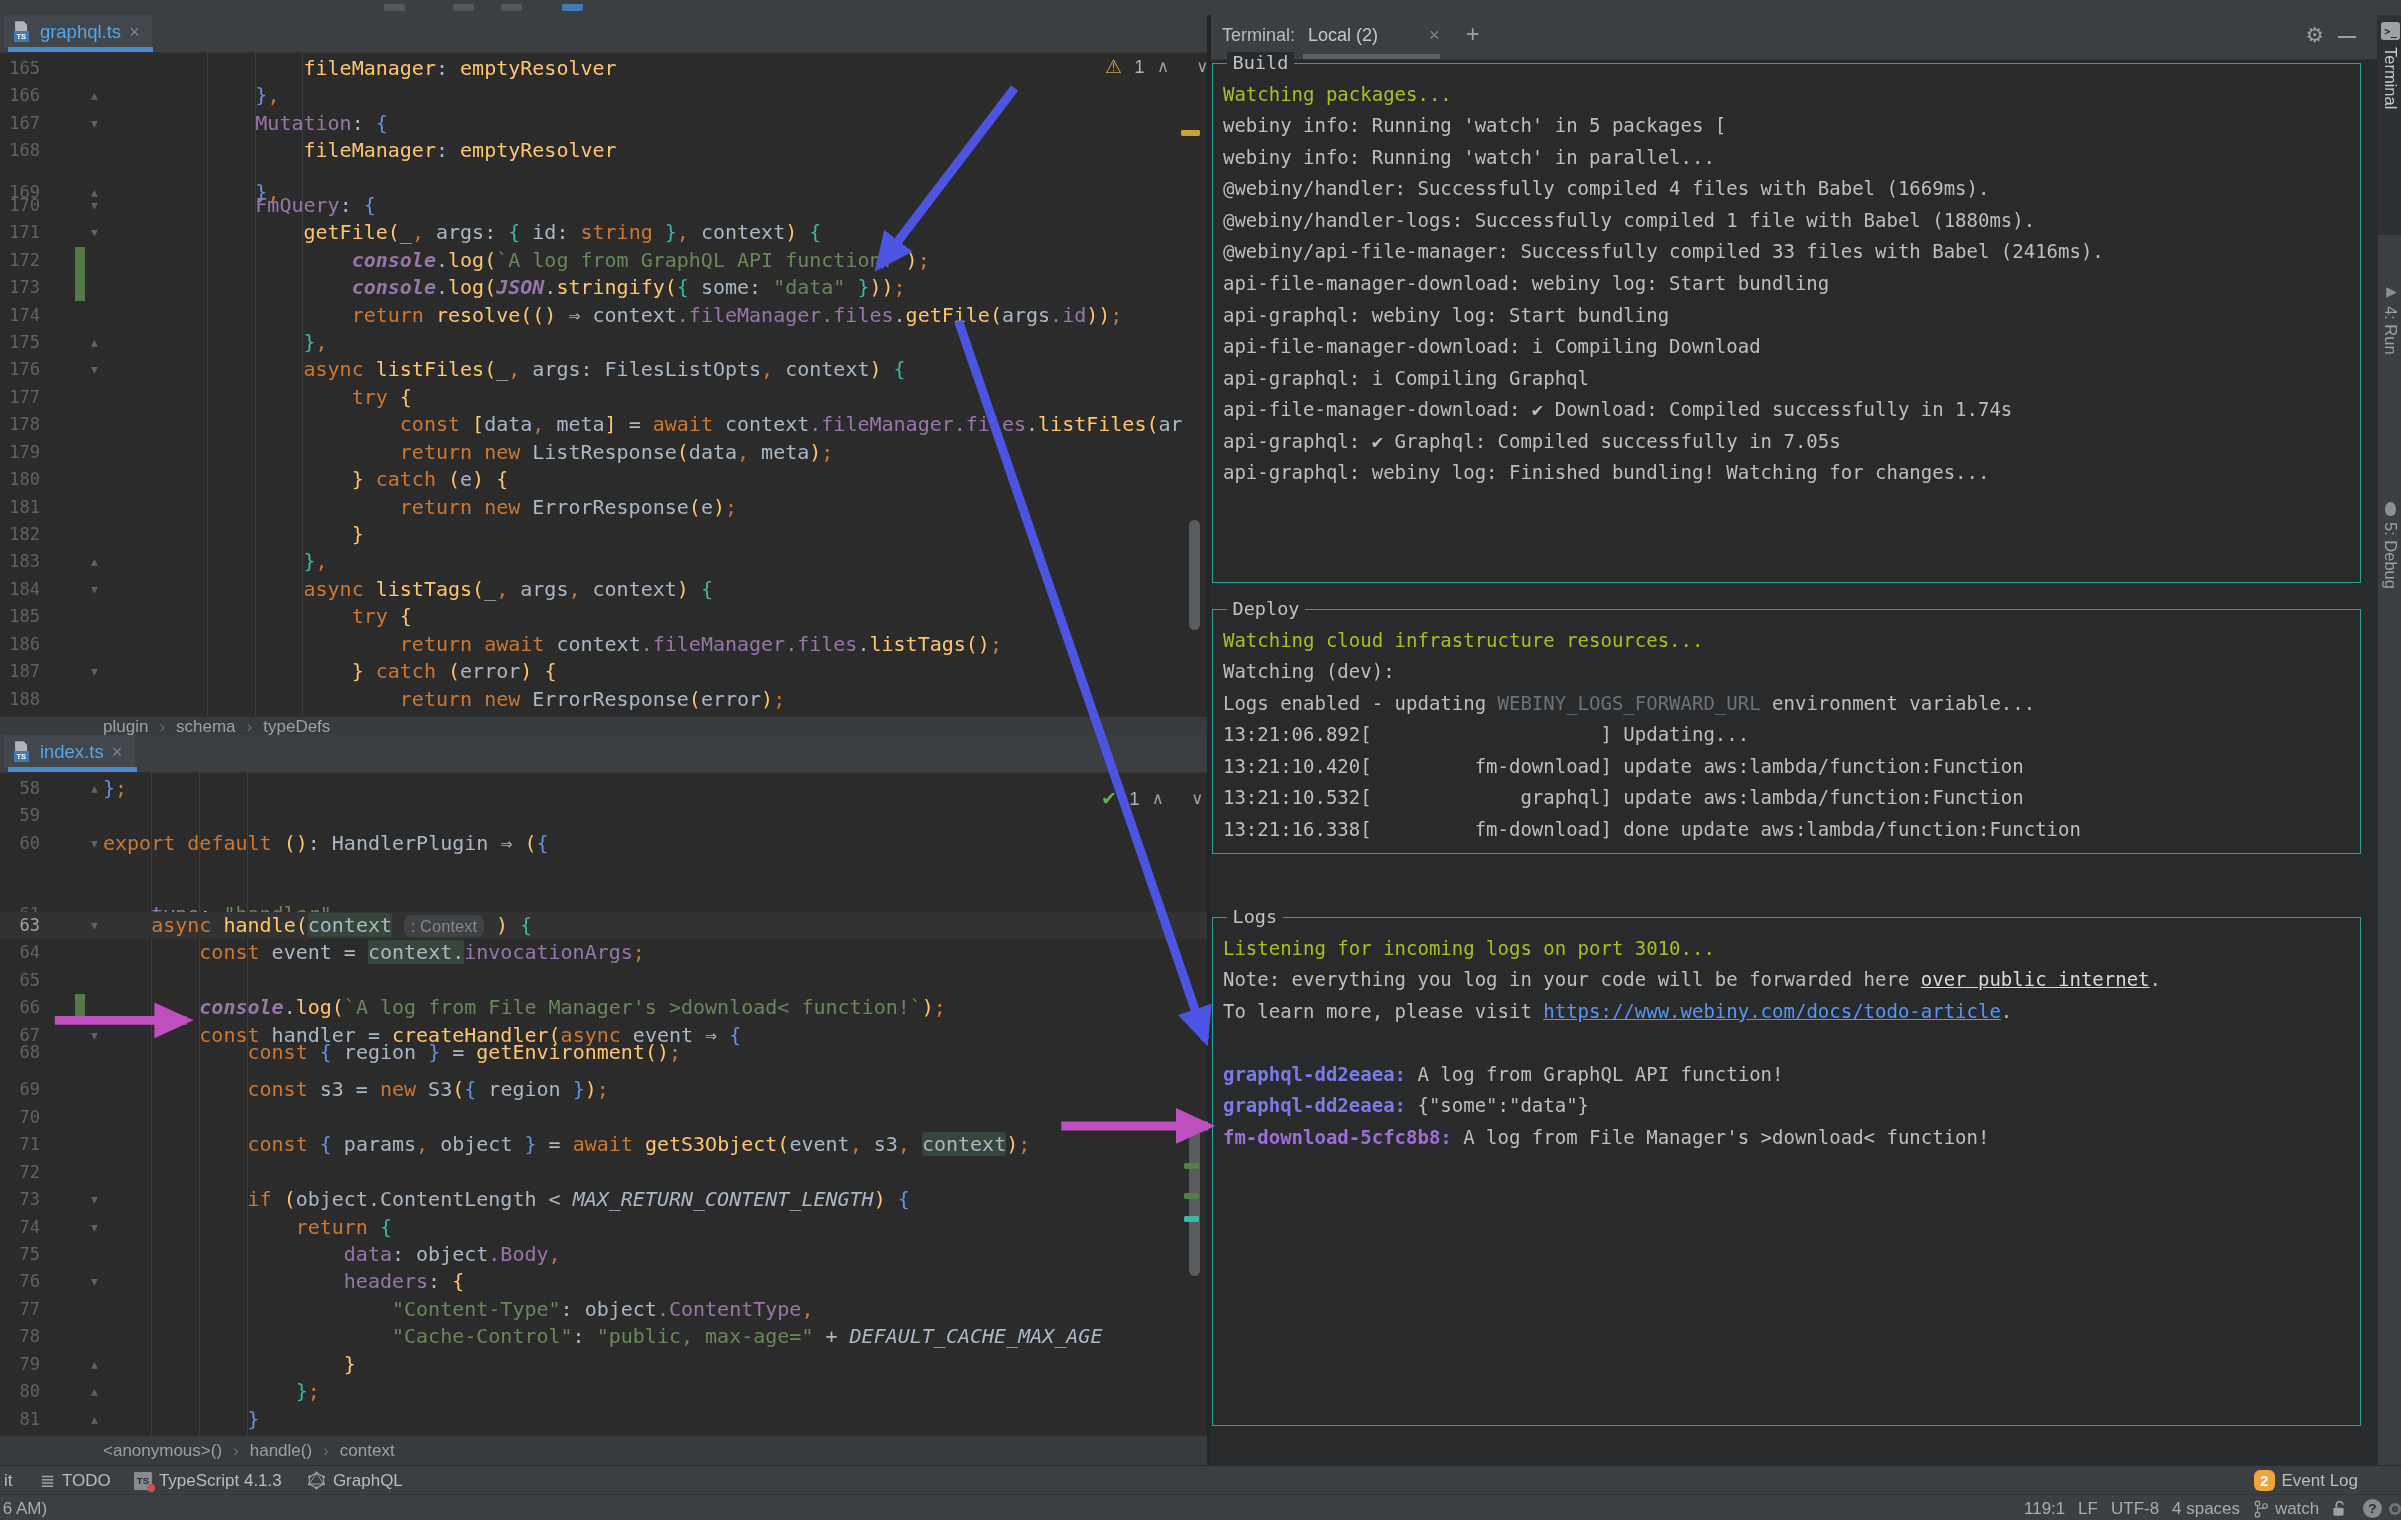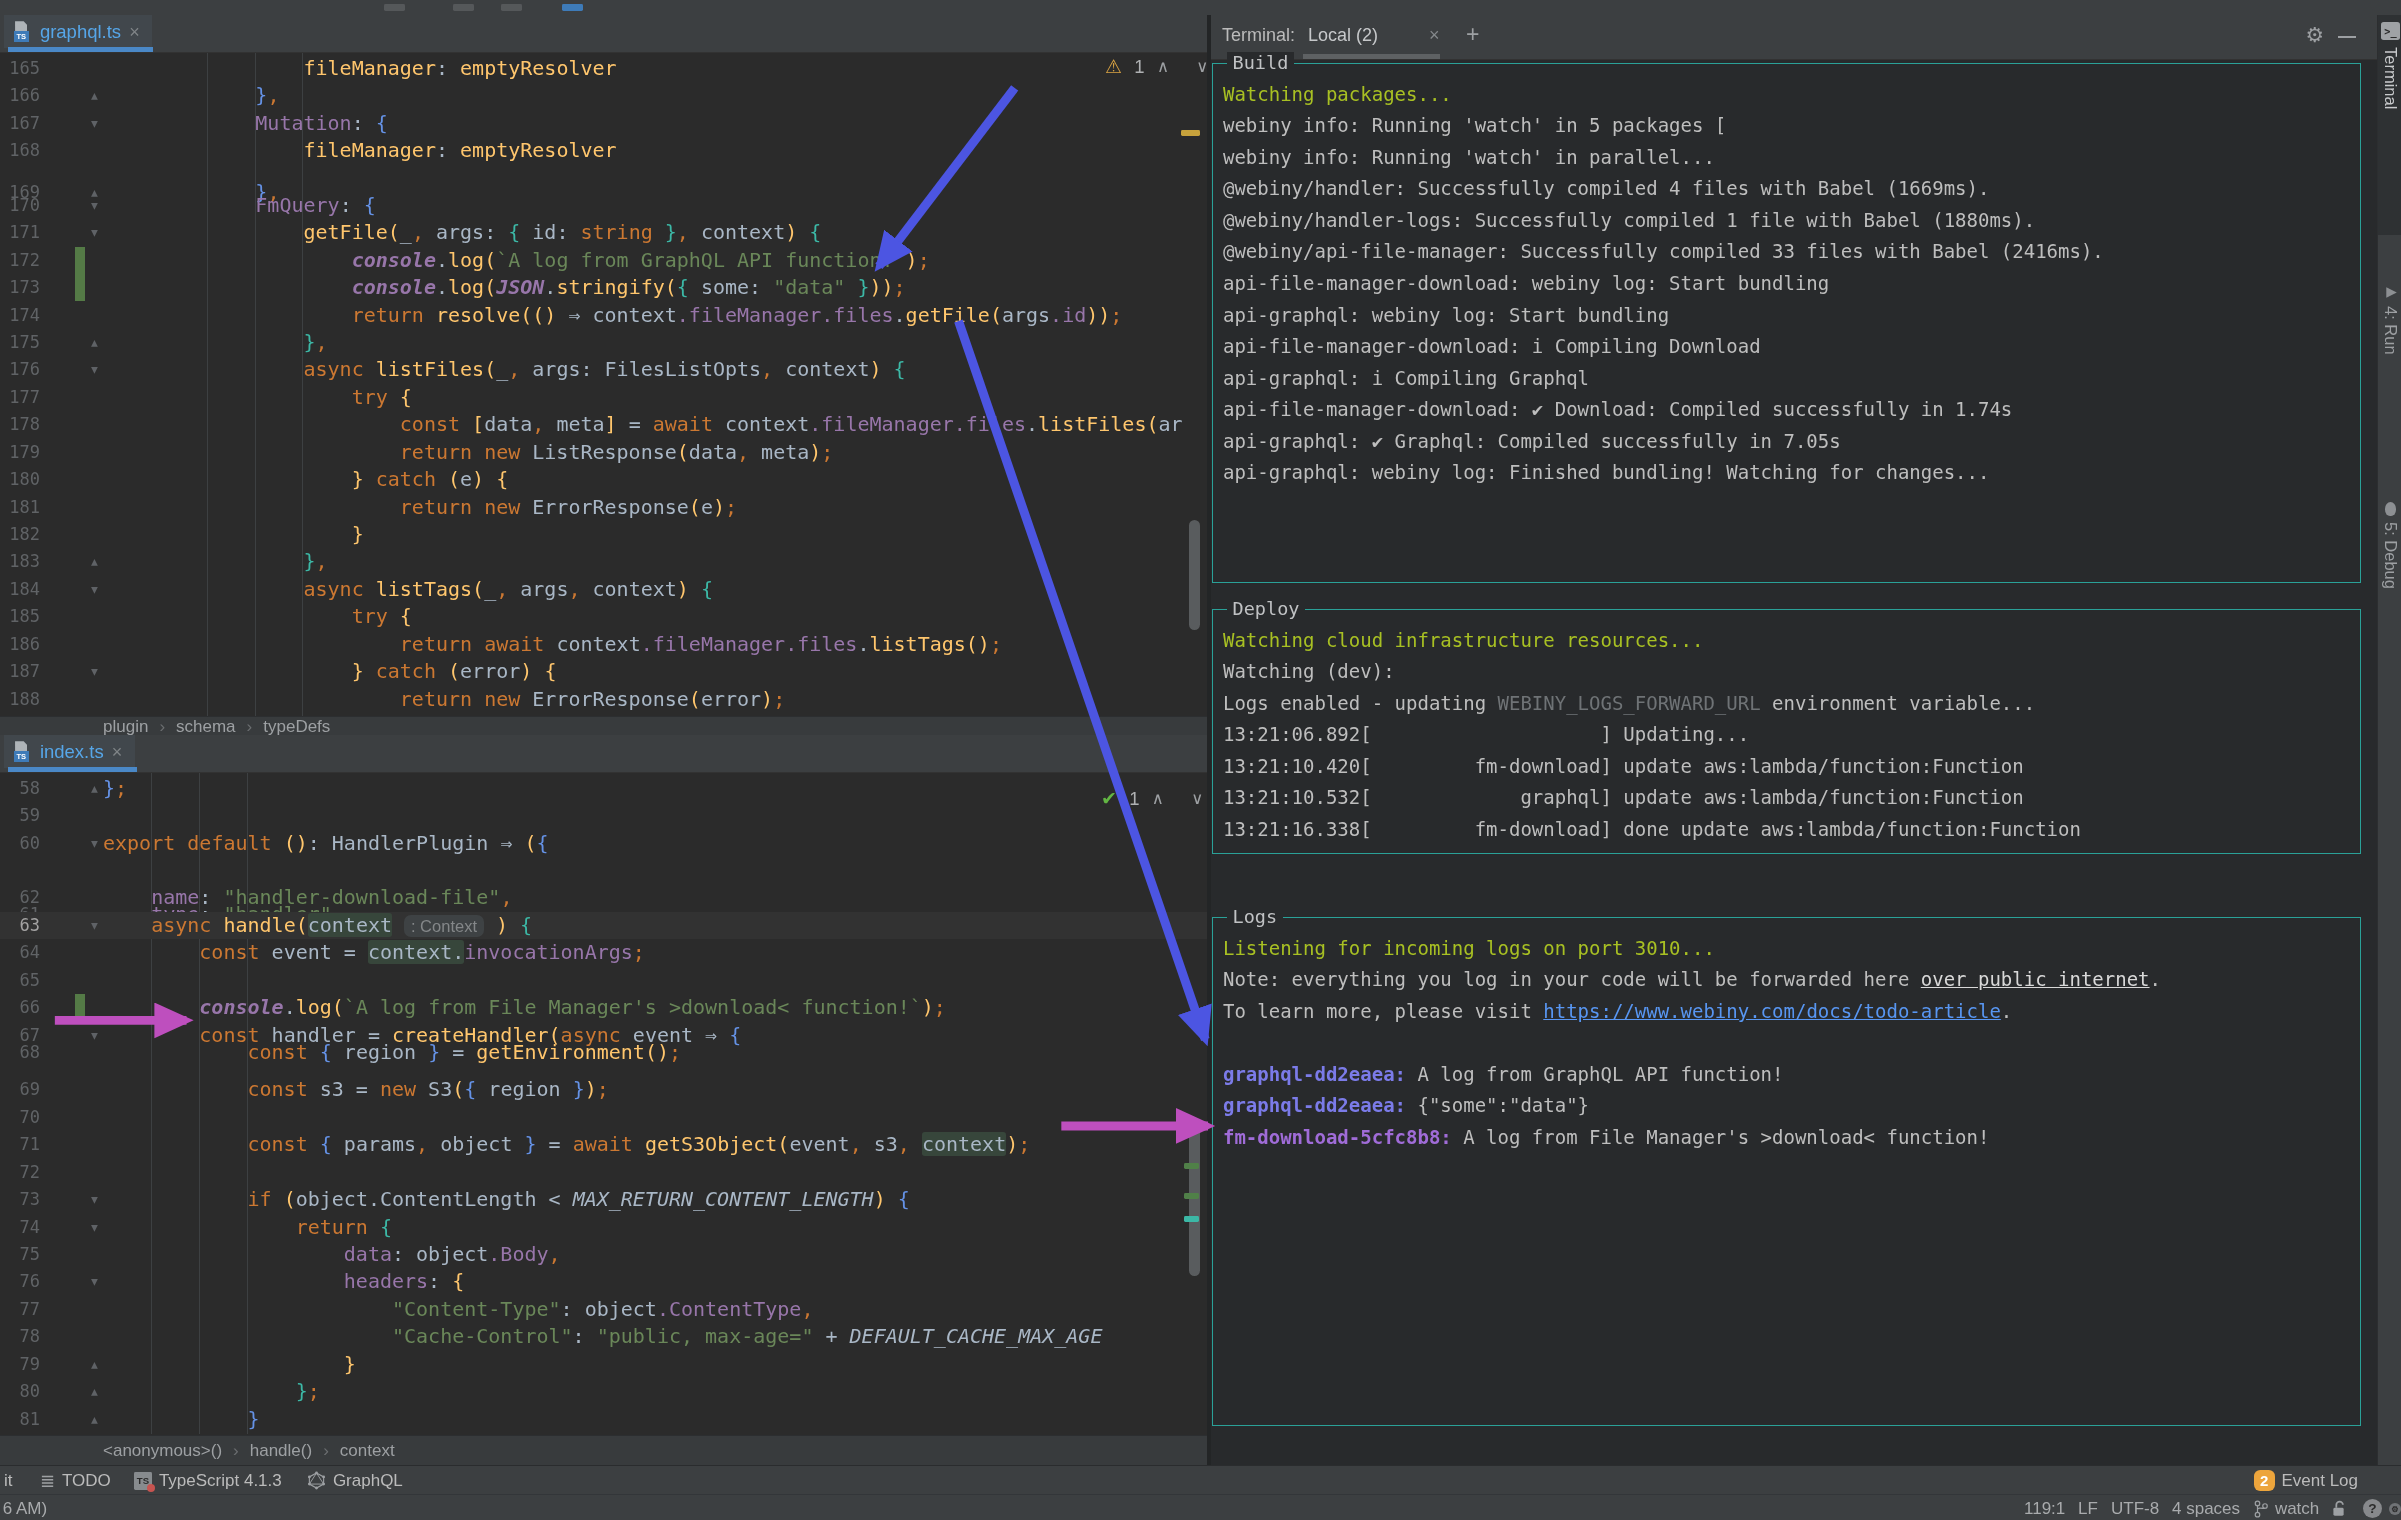--- a/index.html
+++ b/index.html
@@ -275,24 +275,20 @@
         <pre class="code" style="left: 103px;"></pre>
       </div>
       <div class="row" style="top: 58px;">
         <span class="ln">60</span>
         <span class="fold">▾</span>
         <pre class="code" style="left: 103px;"><span class="c-o">export</span><span class="c-w"> </span><span class="c-o">default</span><span class="c-w"> </span><span class="c-y">()</span><span class="c-w">: HandlerPlugin ⇒ </span><span class="c-y">(</span><span class="c-b">{</span></pre>
       </div>
       <div class="row" style="top: 85px; margin-top: 44px;">
         <span class="ln">61</span>
         <pre class="code" style="left: 103px;"><span class="c-p">    type</span><span class="c-w">: </span><span class="c-g">"handler"</span><span class="c-o">,</span></pre>
-      </div>
-      <div class="row" style="top: 112px;">
-        <span class="ln">62</span>
-        <pre class="code" style="left: 103px;"><span class="c-p">    name</span><span class="c-w">: </span><span class="c-g">"handler-download-file"</span><span class="c-o">,</span></pre>
       </div>
       <div class="row cur" style="top: 140px;">
         <span class="ln">63</span>
         <span class="fold">▾</span>
         <pre class="code" style="left: 103px;"><span class="c-o">    async</span><span class="c-w"> </span><span class="c-y">handle</span><span class="c-y">(</span><span class="c-hl">context</span><span class="c-w"> </span><span class="c-hint">: Context</span><span class="c-w"> </span><span class="c-y">)</span><span class="c-w"> </span><span class="c-t">{</span></pre>
       </div>
       <div class="row" style="top: 167px;">
         <span class="ln">64</span>
         <pre class="code" style="left: 103px;"><span class="c-o">        const</span><span class="c-w"> event = </span><span class="c-hl">context.</span><span class="c-p">invocationArgs</span><span class="c-o">;</span></pre>
       </div>

